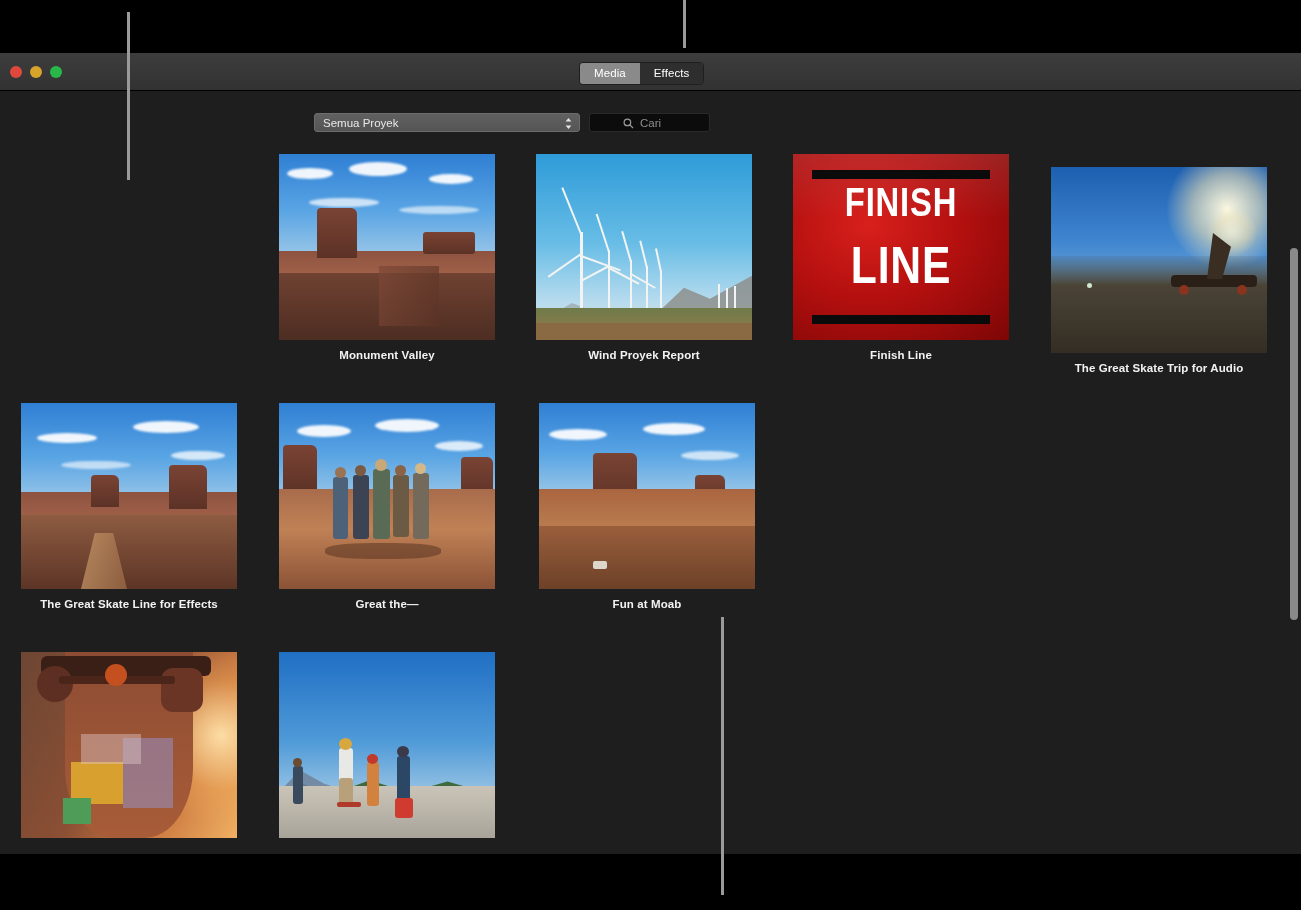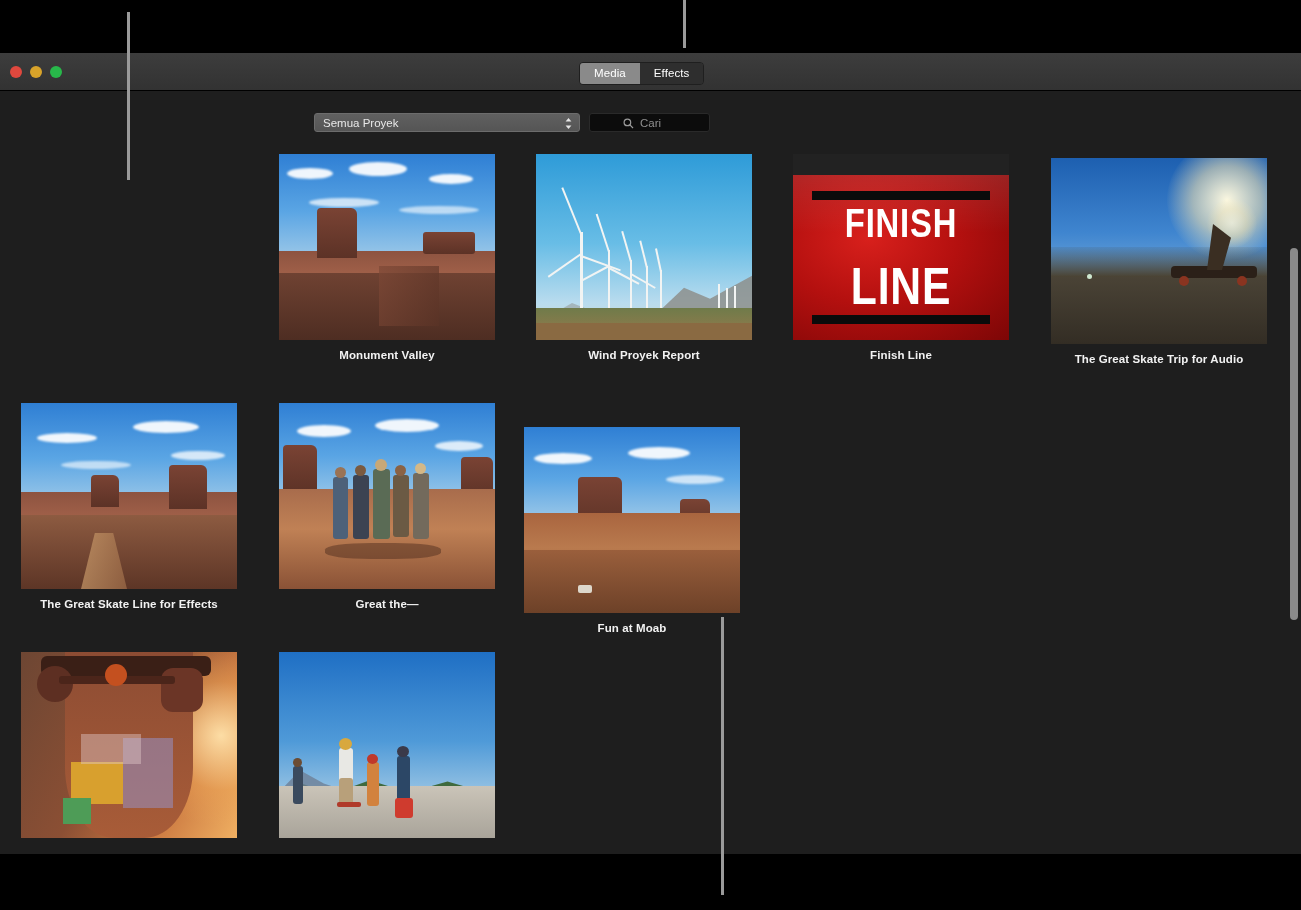--- a/index.html
+++ b/index.html
@@ -120,21 +120,20 @@
     border-radius: 4px 6px 0 0;
   }
   .horizon { position:absolute; left:0; right:0; background:#6d5a53; }
 
   
   .finish {
     position:absolute; inset:0;
     background:
       linear-gradient(to bottom, rgba(255,255,255,.10) 0%, rgba(255,255,255,0) 35%),
       radial-gradient(ellipse at 35% 38%, #d8201c 0%, #b4100f 45%, #7d0606 100%);
-    margin-top: 21px;
   }
   .finish .bar { position:absolute; left:9%; right:9%; height:9px; background:#0b0b0b; }
   .finish .txt {
     position:absolute; left:0; right:0; text-align:center; color:#fff;
     font-family:"Liberation Sans", sans-serif; font-weight:bold;
     letter-spacing:1px; line-height:.92;
   }
 
   
   .wind-sky { position:absolute; inset:0;
@@ -277,21 +276,21 @@
                 <div class="bar" style="top:16px;"></div>
                 <div class="bar" style="bottom:16px;"></div>
                 <div class="txt" style="top:30px;font-size:40px;transform:scaleX(.82);">FINISH</div>
                 <div class="txt" style="top:88px;font-size:52px;transform:scaleX(.82);">LINE</div>
               </div>
             </div>
           </div>
           <div class="caption">Finish Line</div>
         </div>
 
-        <div class="cell" style="left:1030px;top:4px;">
+        <div class="cell" style="left:1030px;top:13px;">
           <div class="thumb-wrap">
             <div class="thumb" style="width:216px;height:186px;">
               <div class="scene">
                 <div class="sunset"></div>
                 <div class="sunflare" style="right:-20px;top:-18px;"></div>
                 <div class="sunflare" style="right:10px;top:40px;width:50px;height:50px;opacity:.6;"></div>
                 <div class="treeline" style="bottom:36%;"></div>
                 <div class="dark-ground"></div>
                 <div style="position:absolute;left:120px;top:108px;width:86px;height:12px;background:#2b2018;border-radius:4px;"></div>
                 <div style="position:absolute;left:128px;top:118px;width:10px;height:10px;border-radius:50%;background:#8a3420;"></div>
@@ -352,21 +351,21 @@
                 <div style="position:absolute;left:96px;top:56px;width:12px;height:12px;border-radius:50%;background:#c8a877;"></div>
                 <div style="position:absolute;left:116px;top:62px;width:11px;height:11px;border-radius:50%;background:#8a6244;"></div>
                 <div style="position:absolute;left:136px;top:60px;width:11px;height:11px;border-radius:50%;background:#d4b887;"></div>
                 <div style="position:absolute;left:46px;top:140px;width:116px;height:16px;background:rgba(70,40,26,.45);border-radius:40%;"></div>
               </div>
             </div>
           </div>
           <div class="caption">Great the—</div>
         </div>
 
-        <div class="cell" style="left:503px;top:0px;margin-top:24px;">
+        <div class="cell" style="left:518px;top:0px;">
           <div class="thumb-wrap">
             <div class="thumb" style="width:216px;height:186px;">
               <div class="scene">
                 <div class="sky-blue" style="height:50%;"></div>
                 <div class="cloud" style="left:10px;top:26px;width:58px;height:11px;"></div>
                 <div class="cloud" style="left:104px;top:20px;width:62px;height:12px;"></div>
                 <div class="cloud" style="left:142px;top:48px;width:58px;height:9px;opacity:.7;"></div>
                 <div class="mesa" style="left:54px;top:50px;width:44px;height:54px;"></div>
                 <div class="mesa" style="left:156px;top:72px;width:30px;height:32px;"></div>
                 <div class="horizon" style="top:48%;height:5px;background:#6d5b52;"></div>

